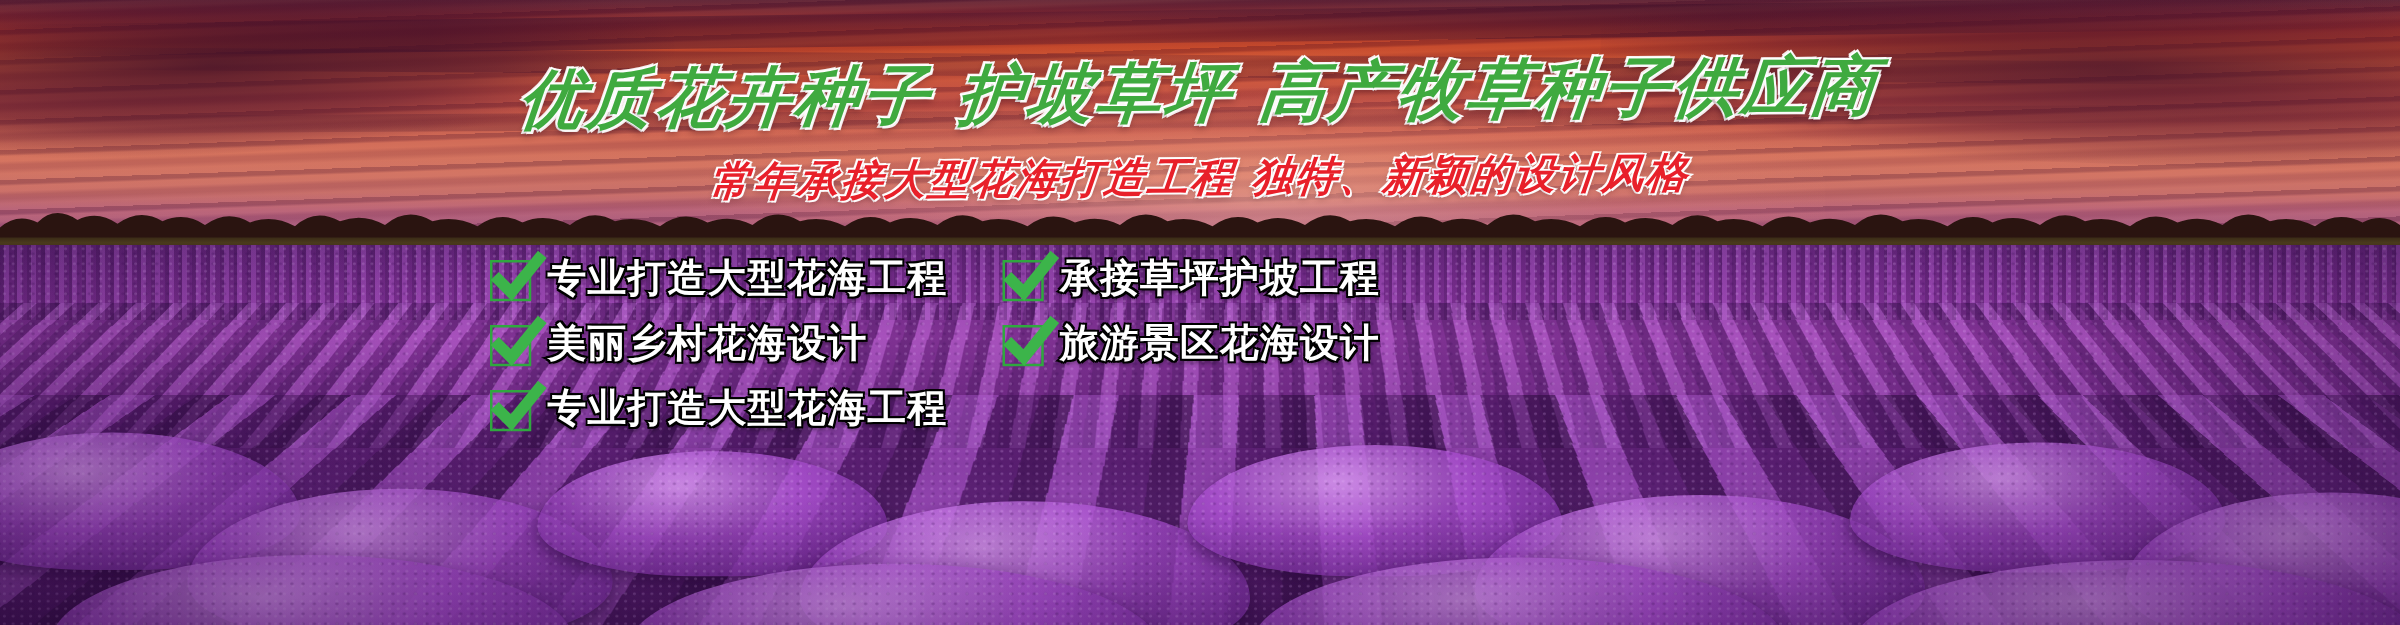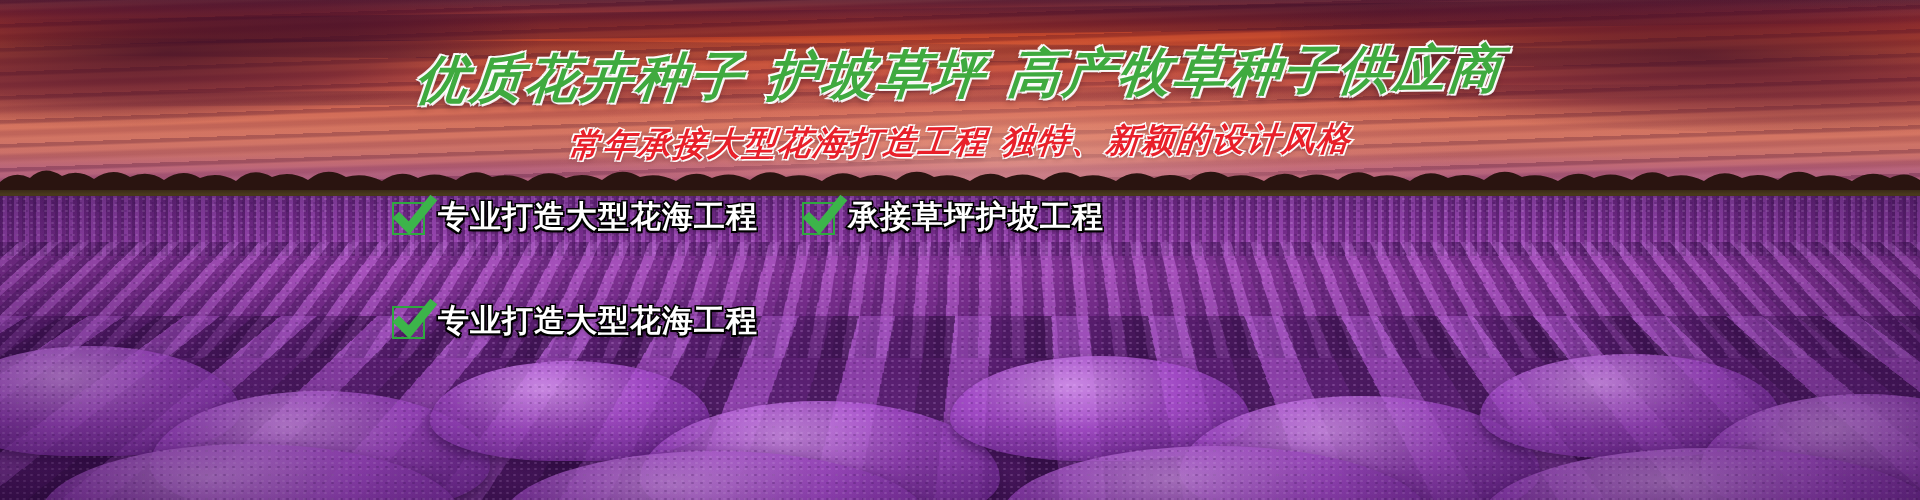--- a/index.html
+++ b/index.html
@@ -175,21 +175,21 @@
       0 2px 5px rgba(60,0,20,.35);
     transform:skewX(-6deg) rotate(-0.5deg);
     font-style:italic;
   }
 
   
   .checklist{
     position:absolute;left:390px;top:196px;width:780px;height:152px;
     display:flex;flex-direction:column;justify-content:space-between;
   }
-  .ck-row{display:flex;align-items:flex-start;height:48px;}
+  .ck-row{display:flex;align-items:flex-end;height:48px;}
   .ck-col{display:flex;align-items:center;}
   .ck-col.left{width:410px;}
   .ck-col.right{width:370px;}
   .check{
     position:relative;width:40px;height:40px;flex:0 0 40px;margin-right:8px;
   }
   .check .box{
     position:absolute;left:2px;top:5px;width:33px;height:33px;
     border:2px solid #2fa83f;box-sizing:border-box;
     background:transparent;
@@ -274,27 +274,47 @@
         <span class="check">
           <span class="box"></span>
           <svg viewBox="0 0 48 48" aria-hidden="true">
               <path d="M9 25 L19 35 L41 8" fill="none" stroke="#3cb44a" stroke-width="9" stroke-linecap="square" stroke-linejoin="miter"></path>
             </svg>
         </span>
         <span class="ck-label">承接草坪护坡工程</span>
       </div>
     </div>
 
-
     <div class="ck-row">
       <div class="ck-col left">
         <span class="check">
           <span class="box"></span>
           <svg viewBox="0 0 48 48" aria-hidden="true">
               <path d="M9 25 L19 35 L41 8" fill="none" stroke="#3cb44a" stroke-width="9" stroke-linecap="square" stroke-linejoin="miter"></path>
             </svg>
         </span>
+        <span class="ck-label">美丽乡村花海设计</span>
+      </div>
+      <div class="ck-col right">
+        <span class="check">
+          <span class="box"></span>
+          <svg viewBox="0 0 48 48" aria-hidden="true">
+              <path d="M9 25 L19 35 L41 8" fill="none" stroke="#3cb44a" stroke-width="9" stroke-linecap="square" stroke-linejoin="miter"></path>
+            </svg>
+        </span>
+        <span class="ck-label">旅游景区花海设计</span>
+      </div>
+    </div>
+
+    <div class="ck-row">
+      <div class="ck-col left">
+        <span class="check">
+          <span class="box"></span>
+          <svg viewBox="0 0 48 48" aria-hidden="true">
+              <path d="M9 25 L19 35 L41 8" fill="none" stroke="#3cb44a" stroke-width="9" stroke-linecap="square" stroke-linejoin="miter"></path>
+            </svg>
+        </span>
         <span class="ck-label">专业打造大型花海工程</span>
       </div>
     </div>
 
   </div>
 </div>
 
 </body></html>

